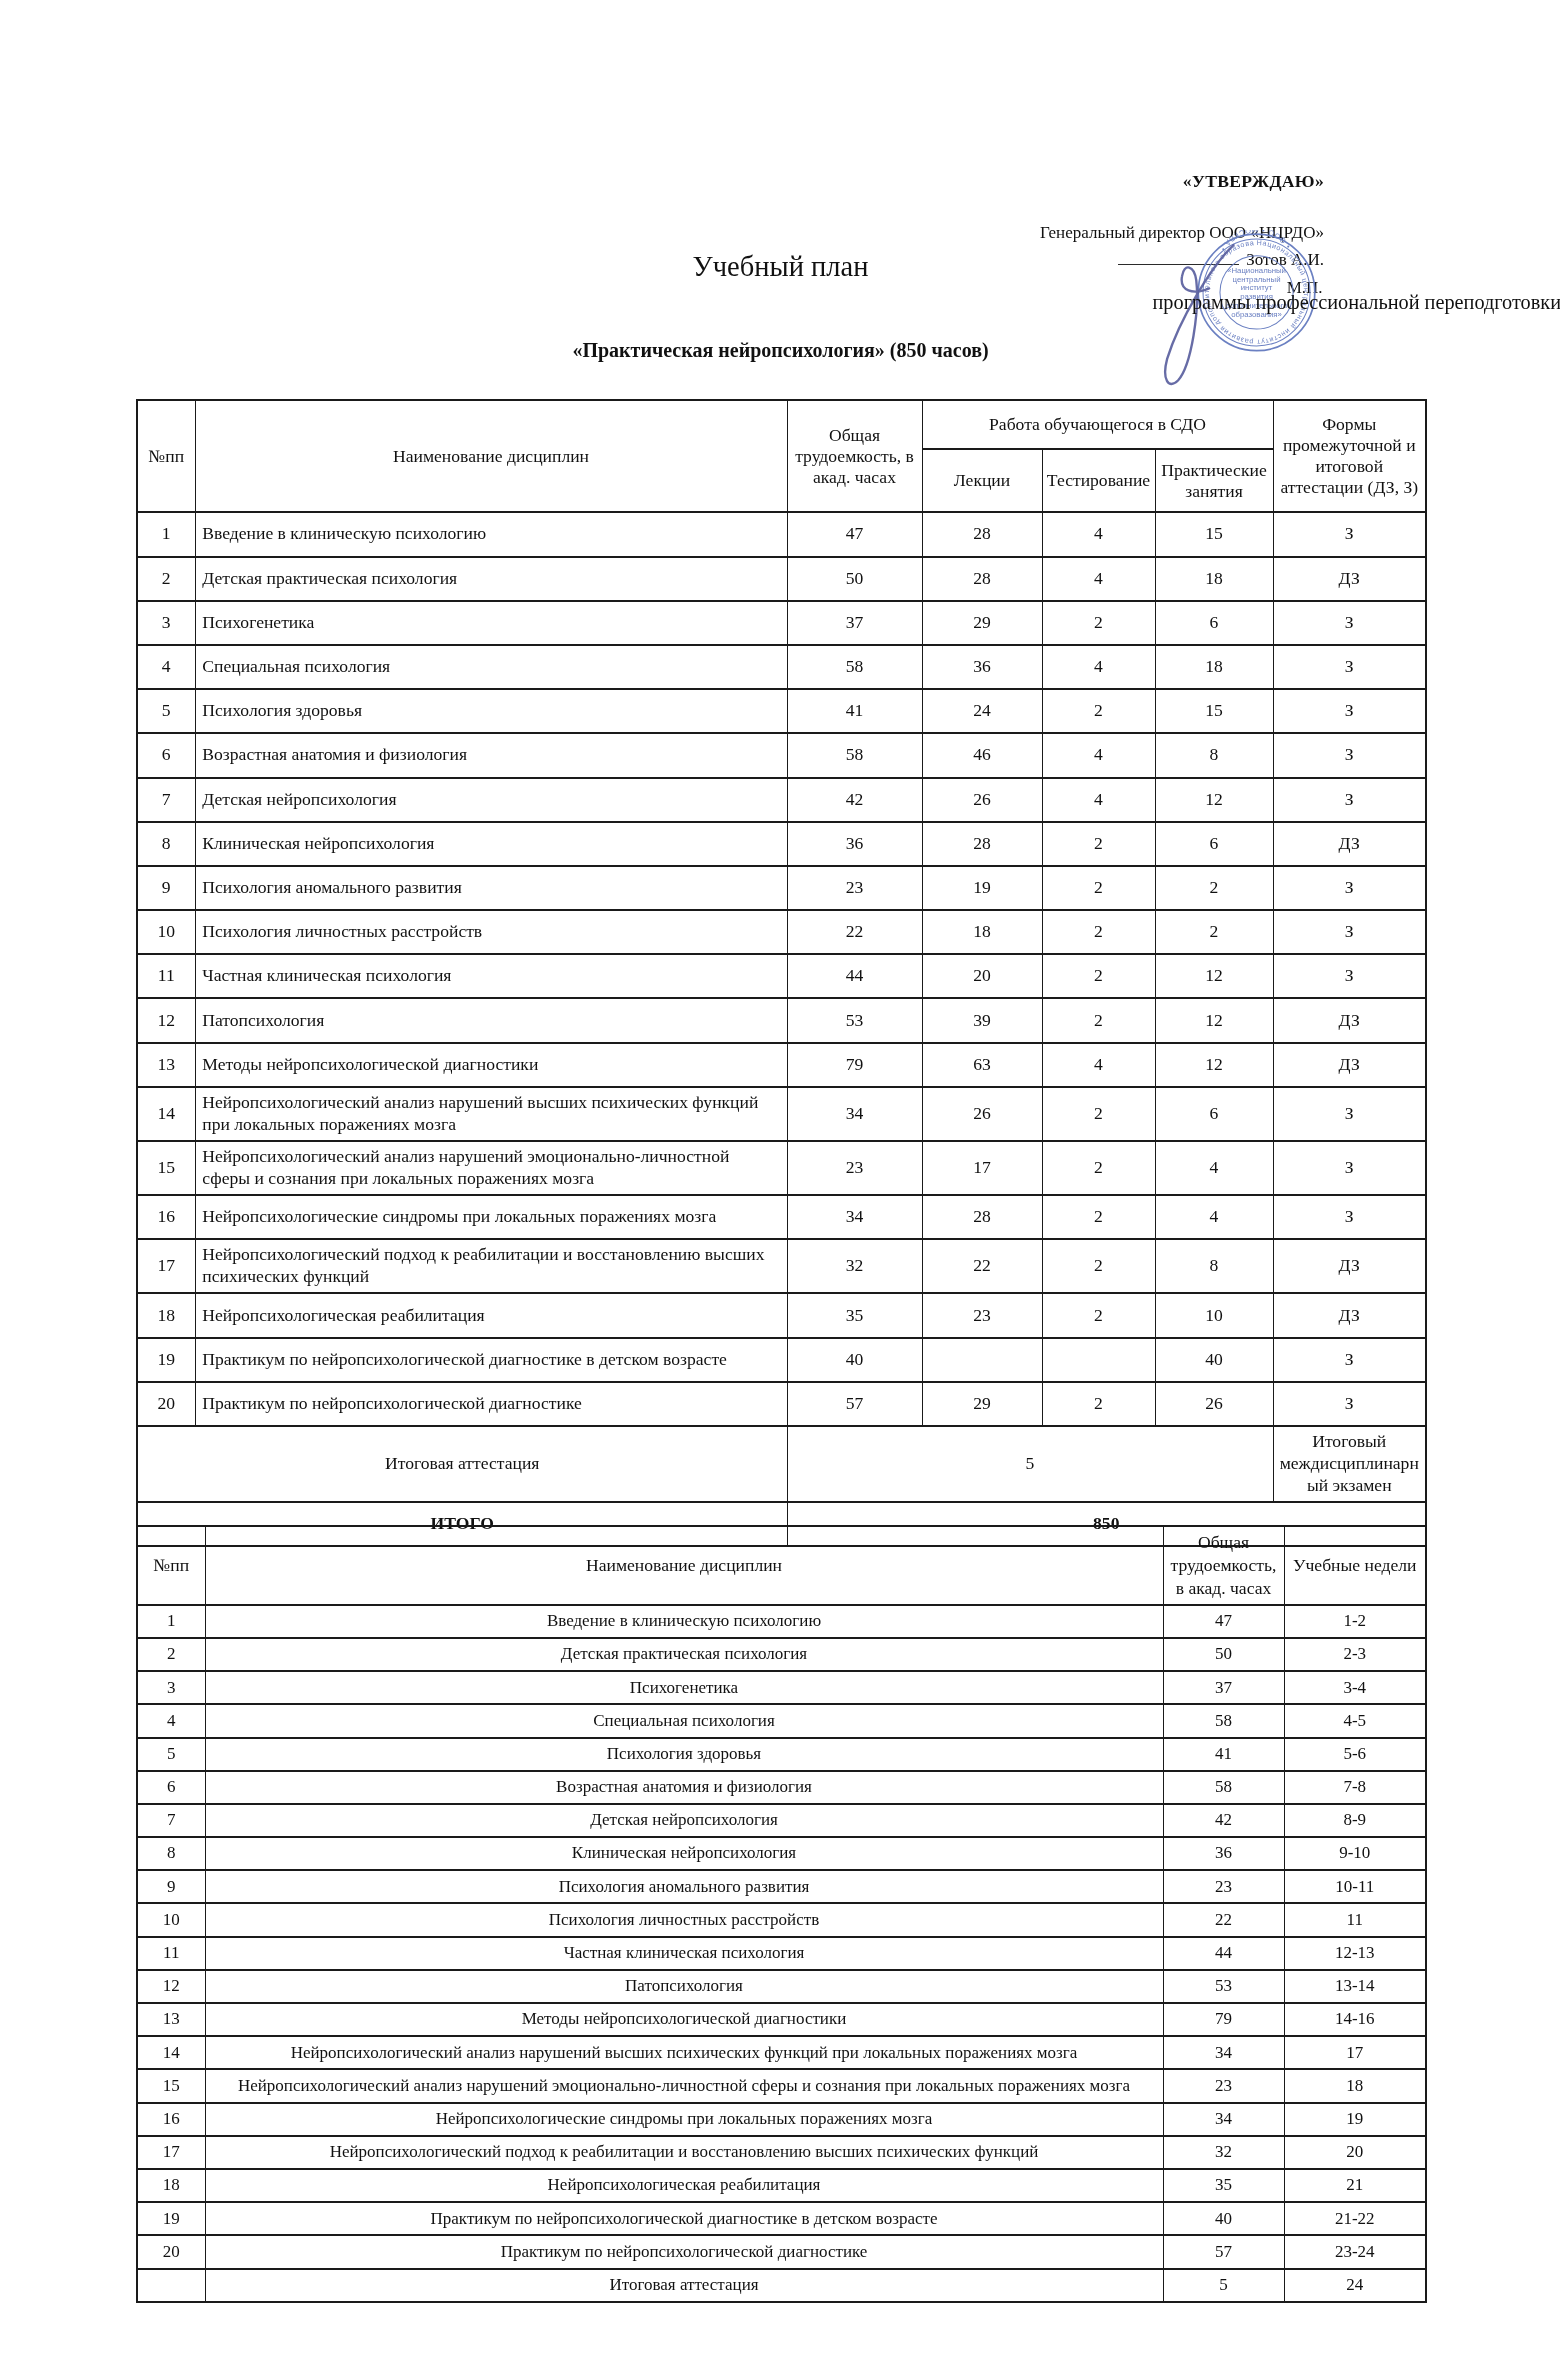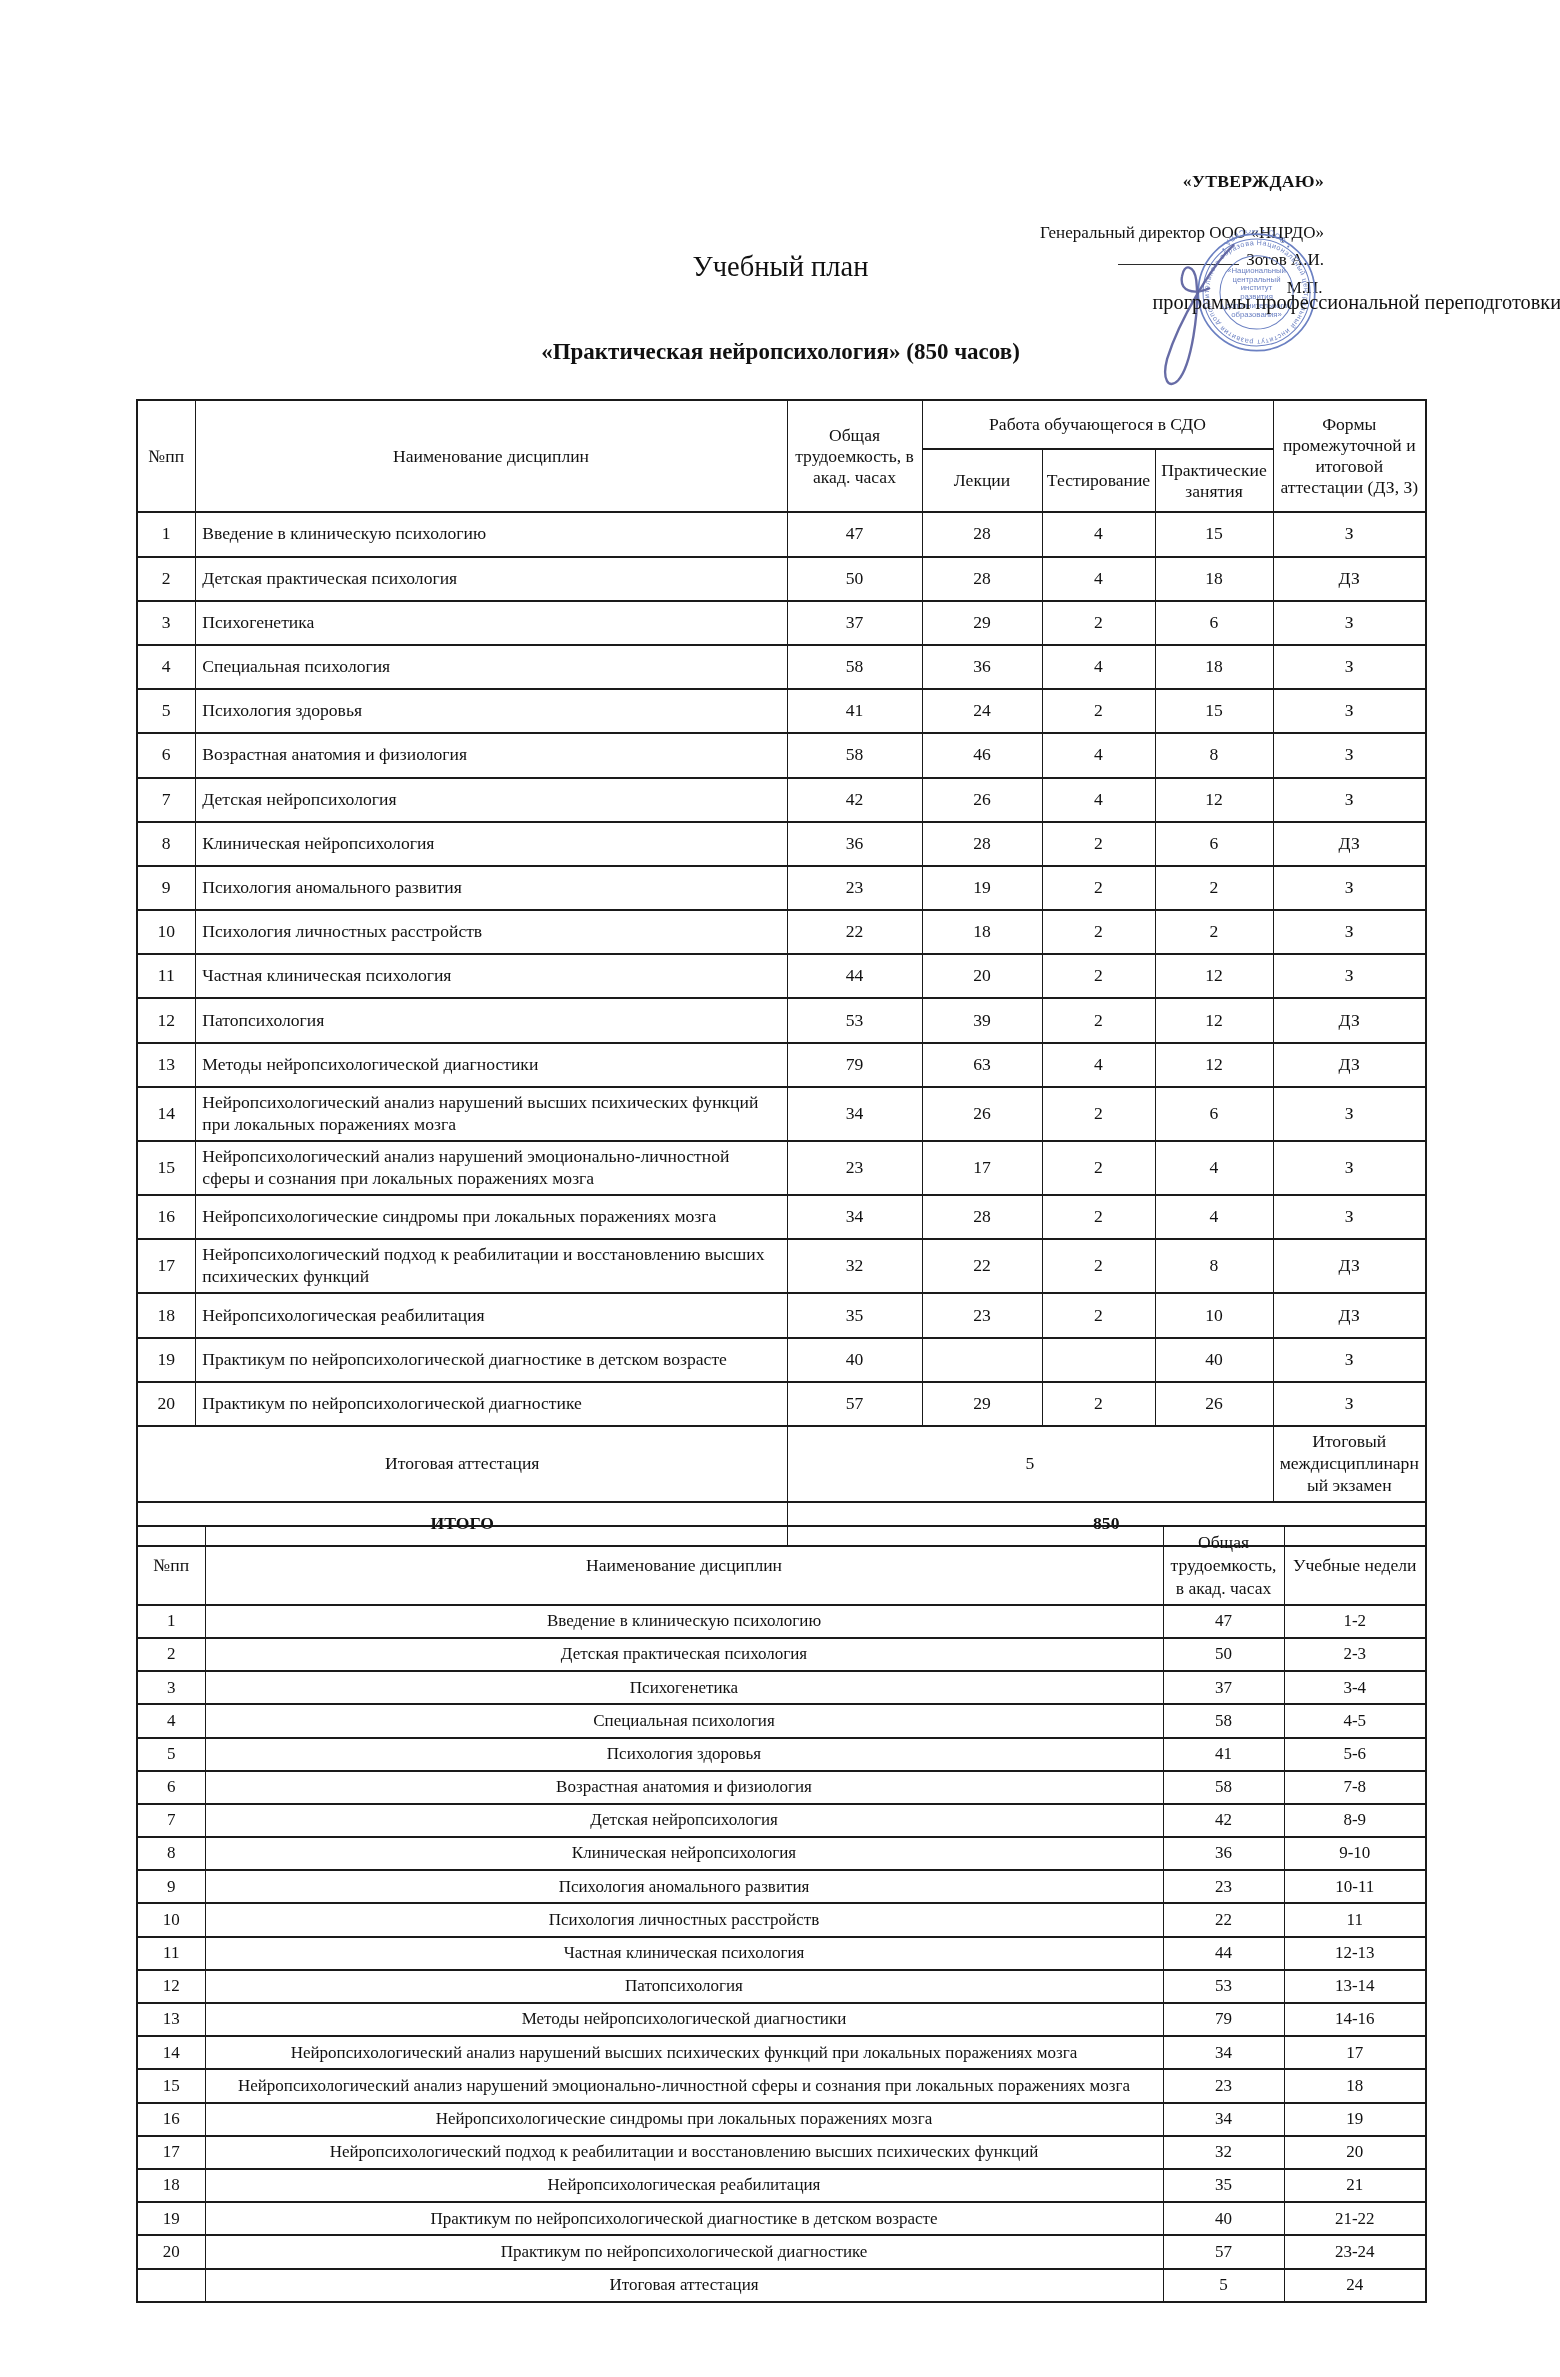--- a/index.html
+++ b/index.html
@@ -23,21 +23,21 @@
   .seal-mark { margin-top:11px; padding-right:1.4px; }
 
   
   .stamp-wrap { position:absolute; left:1117px; top:230px; width:210px; height:217px; pointer-events:none; }
   .stamp-wrap svg { display:block; }
 
   
   .title-block { position:absolute; top:251px; left:0; width:100%; text-align:center; }
   .doc-title { font-size:28.5px; }
   .doc-subtitle { font-size:20.3px; margin-top:8.1px;text-align:right; }
-  .program-title { position:absolute; top:339px; left:0; width:100%; text-align:center; font-size:23px; font-weight:bold; }
+  .program-title { position:absolute; top:339px; left:0; width:100%; text-align:center; font-size:20px; font-weight:bold; }
   .schedule-title { position:absolute; top:1459px; left:0; width:100%; text-align:center; font-size:24.4px; font-weight:bold; }
 
   
   .doc-table {
     position:absolute; left:136px; width:1288px;
     border-collapse:collapse; table-layout:fixed;
     font-size:17.6px; color:#111;
   }
   .doc-table td, .doc-table th {
     border-left:1.4px solid #1a1a1a; border-right:1.4px solid #1a1a1a;

